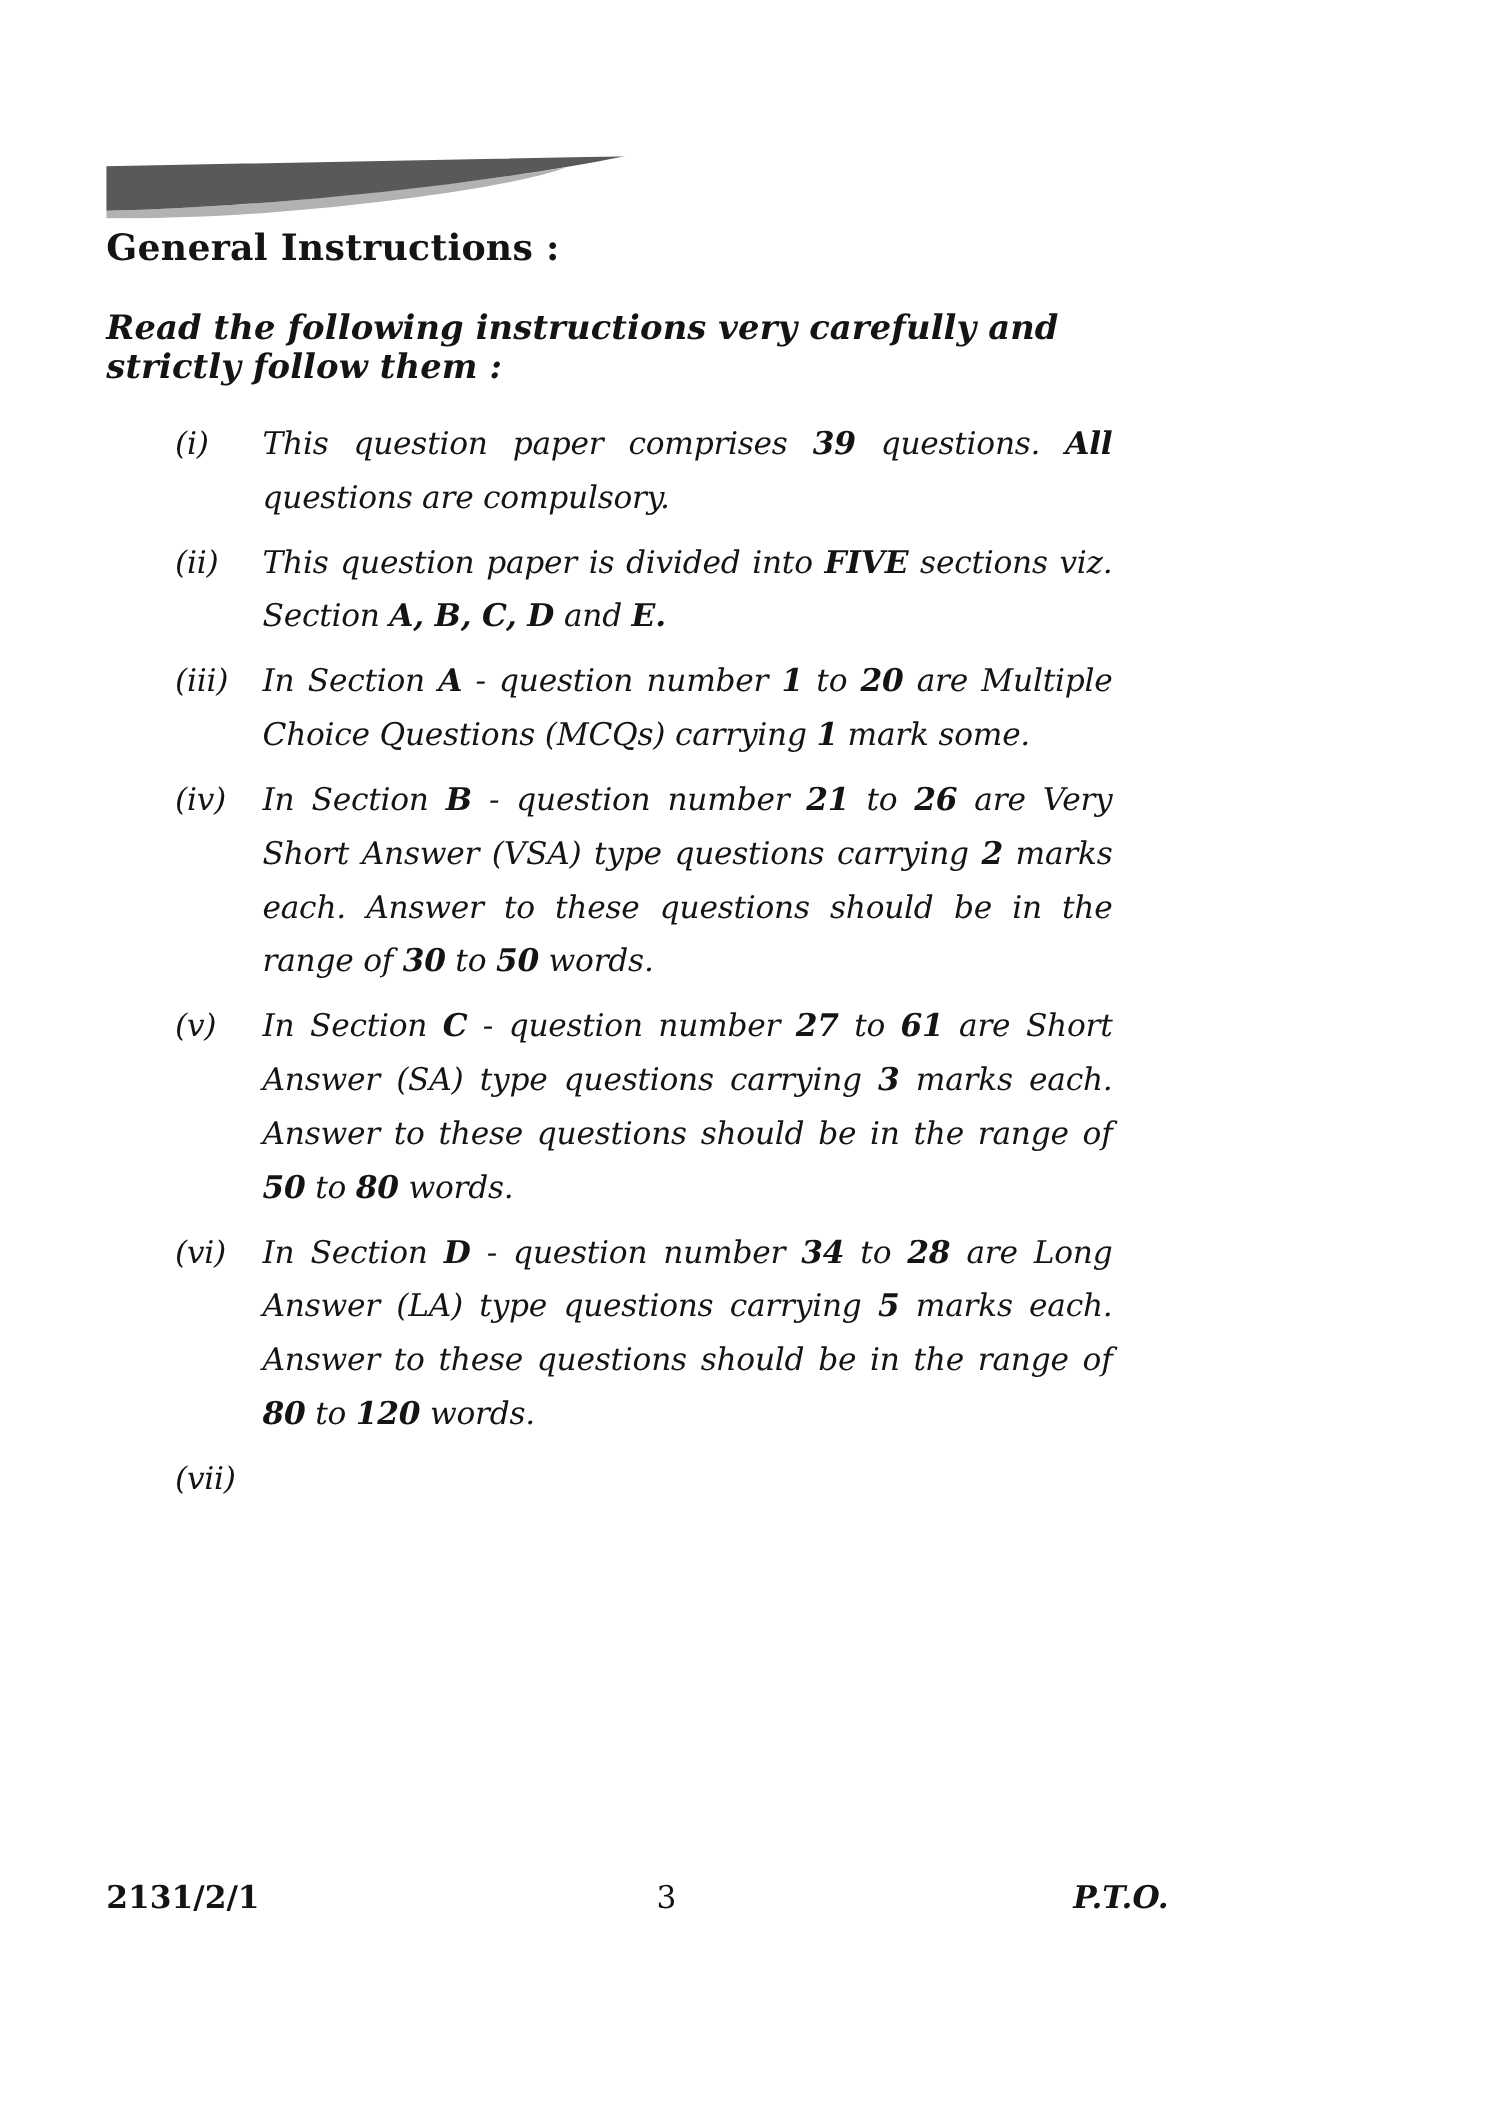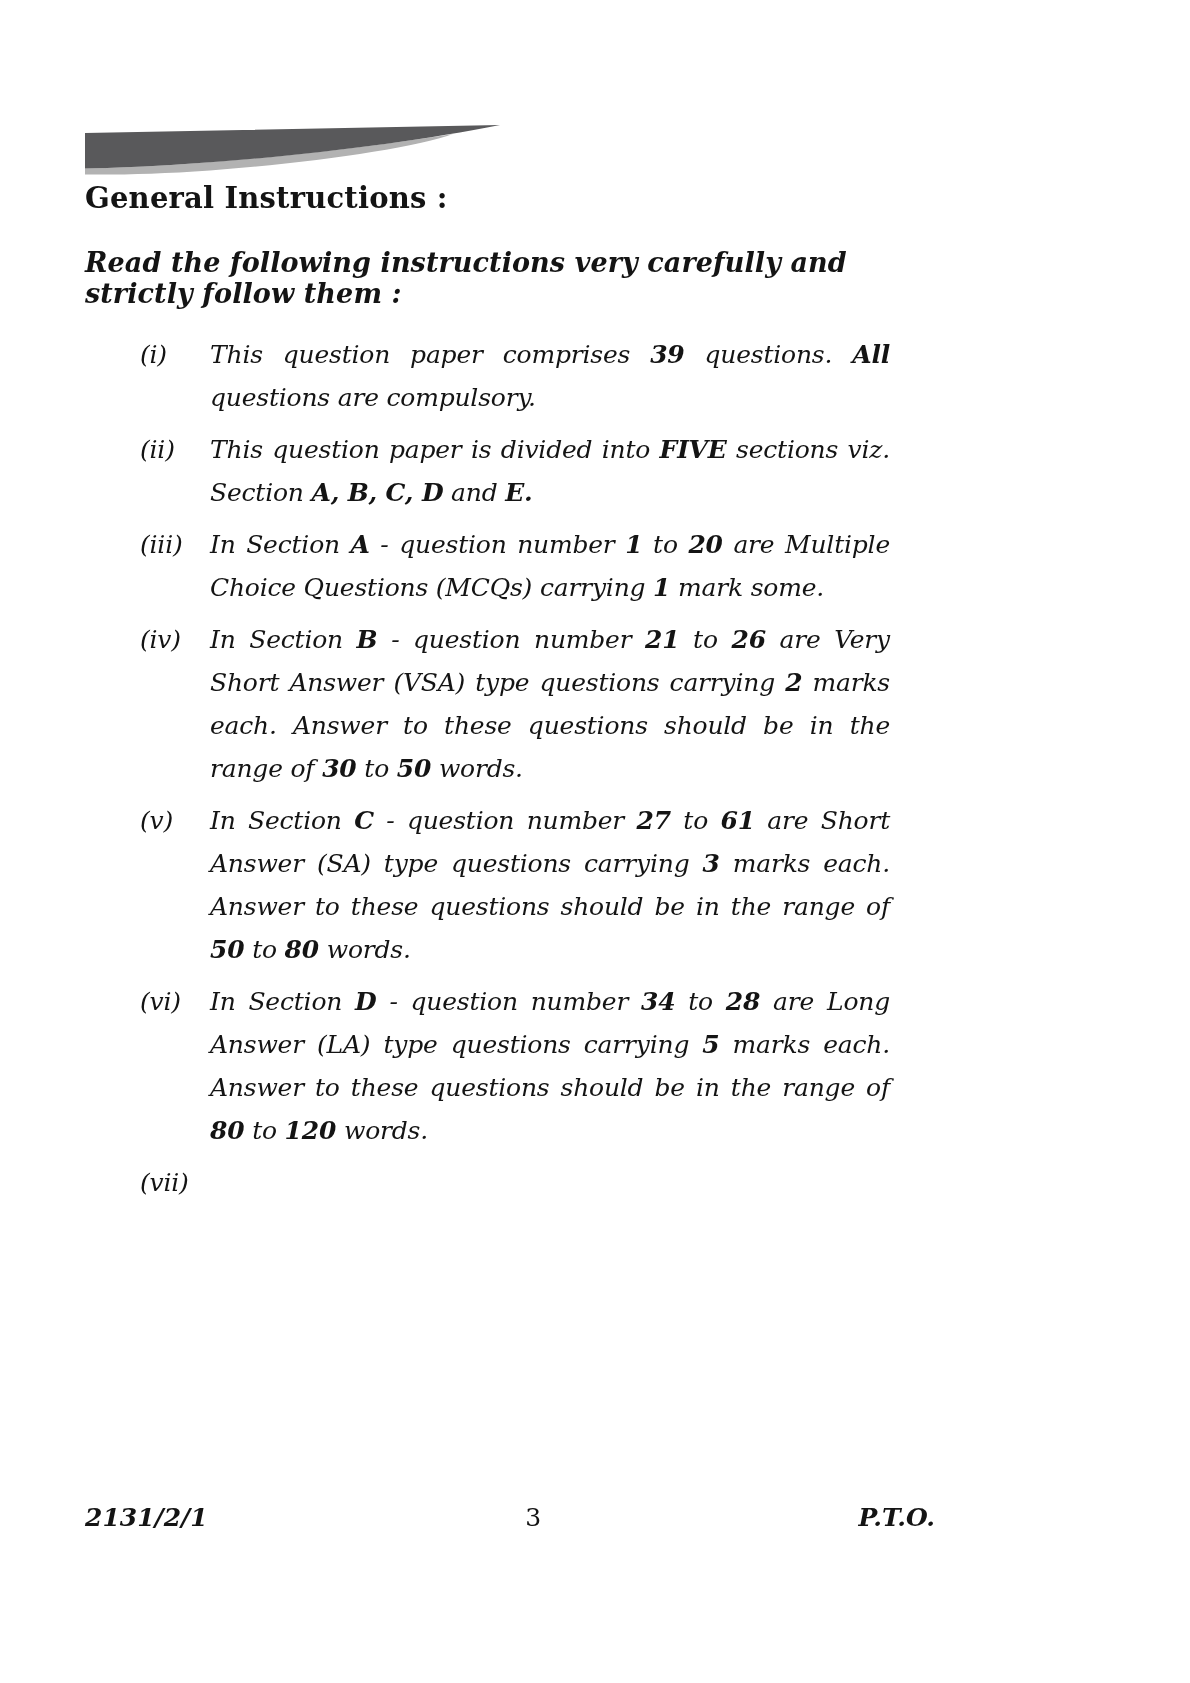--- a/index.html
+++ b/index.html
@@ -62,21 +62,21 @@
   .footer {
     position: absolute;
     left: 85px;
     right: 65px;
     top: 1503px;
     display: flex;
     justify-content: space-between;
     align-items: baseline;
     font-size: 25px;
   }
-  .footer .code { font-weight: bold; font-style: italic; }
+  .footer .code { font-weight: bold; }
   .footer .pagenum { font-weight: normal; }
   .footer .pto { font-weight: bold; font-style: italic; }
 </style>
 </head>
 <body>
 
 <div class="page">
 
   <svg class="swoosh" viewBox="0 0 415 50" aria-hidden="true">
     <path d="M0,43.5 C28,43 62,41.5 100,39 C200,32.5 305,19 368,9 C330,23 225,38 125,45.5 C75,49 32,50 0,49.5 Z" fill="#b2b2b2"></path>

